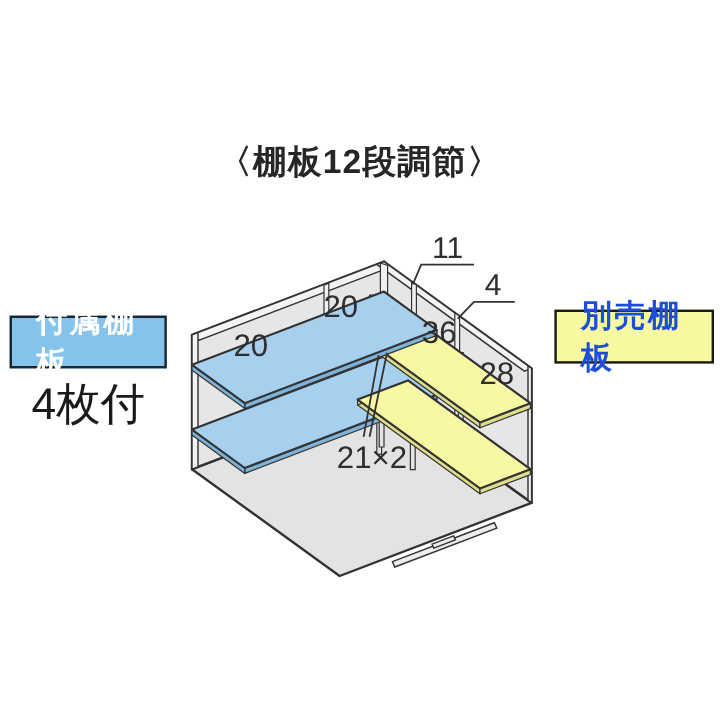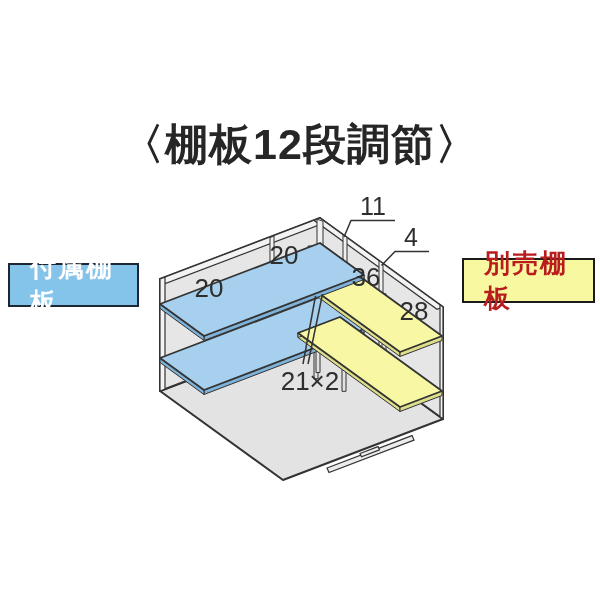--- a/index.html
+++ b/index.html
@@ -2,33 +2,33 @@
 <html><head>
 <meta charset="utf-8">
 <style>
   html,body{margin:0;padding:0;background:#fff;}
   .canvas{
     position:relative;width:600px;height:600px;background:#ffffff;overflow:hidden;
     font-family:"Liberation Sans", sans-serif;
   }
   .title{
     position:absolute;left:0;right:0;top:116px;text-align:center;
-    font-size:43px;font-weight:600;color:#262626;letter-spacing:1px;
+    font-size:28px;font-weight:600;color:#262626;letter-spacing:1px;
   }
   .tag{
     position:absolute;display:flex;align-items:center;justify-content:center;
     font-size:26px;font-weight:700;letter-spacing:2px;box-sizing:border-box;padding-left:20px;
   }
   .tag-included{
     left:8px;top:263px;width:131px;height:44px;
     background:#84c3ea;border:2px solid #1d2733;color:#ffffff;
   }
   .tag-optional{
     left:462px;top:258px;width:133px;height:45px;
-    background:#f8f8a0;border:2px solid #1a1a1a;color:#b91c1c;
+    background:#f8f8a0;border:2px solid #1a1a1a;color:#1d4ed8;
   }
   .note{
     position:absolute;text-align:center;font-size:37px;font-weight:500;color:#1a1a1a;
   }
   .note-included{left:4px;top:312px;width:139px;}
   .note-optional{left:458px;top:306px;width:141px;}
   svg{position:absolute;left:0;top:0;}
   svg text{
     font-family:"Liberation Sans", sans-serif;fill:#2e2e2e;font-size:26px;
   }
@@ -37,20 +37,21 @@
 </head>
 <body>
 
 <div class="canvas">
 
   <div class="title">〈棚板12段調節〉</div>
 
   <div class="tag tag-included">
     <span>付属棚板</span>
   </div>
+  <div class="note note-included">4枚付</div>
 
   <div class="tag tag-optional">
     <span>別売棚板</span>
   </div>
 
   <svg width="600" height="600" viewBox="0 0 600 600">
 
     <polygon points="160,391 320,330 443,419 283,480" fill="#e3e3e3" stroke="#333" stroke-width="2" stroke-linejoin="round"></polygon>
 
     <polygon points="160,279 320,218 320,330 160,391" fill="#e6e6e6" stroke="#333" stroke-width="2" stroke-linejoin="round"></polygon>

